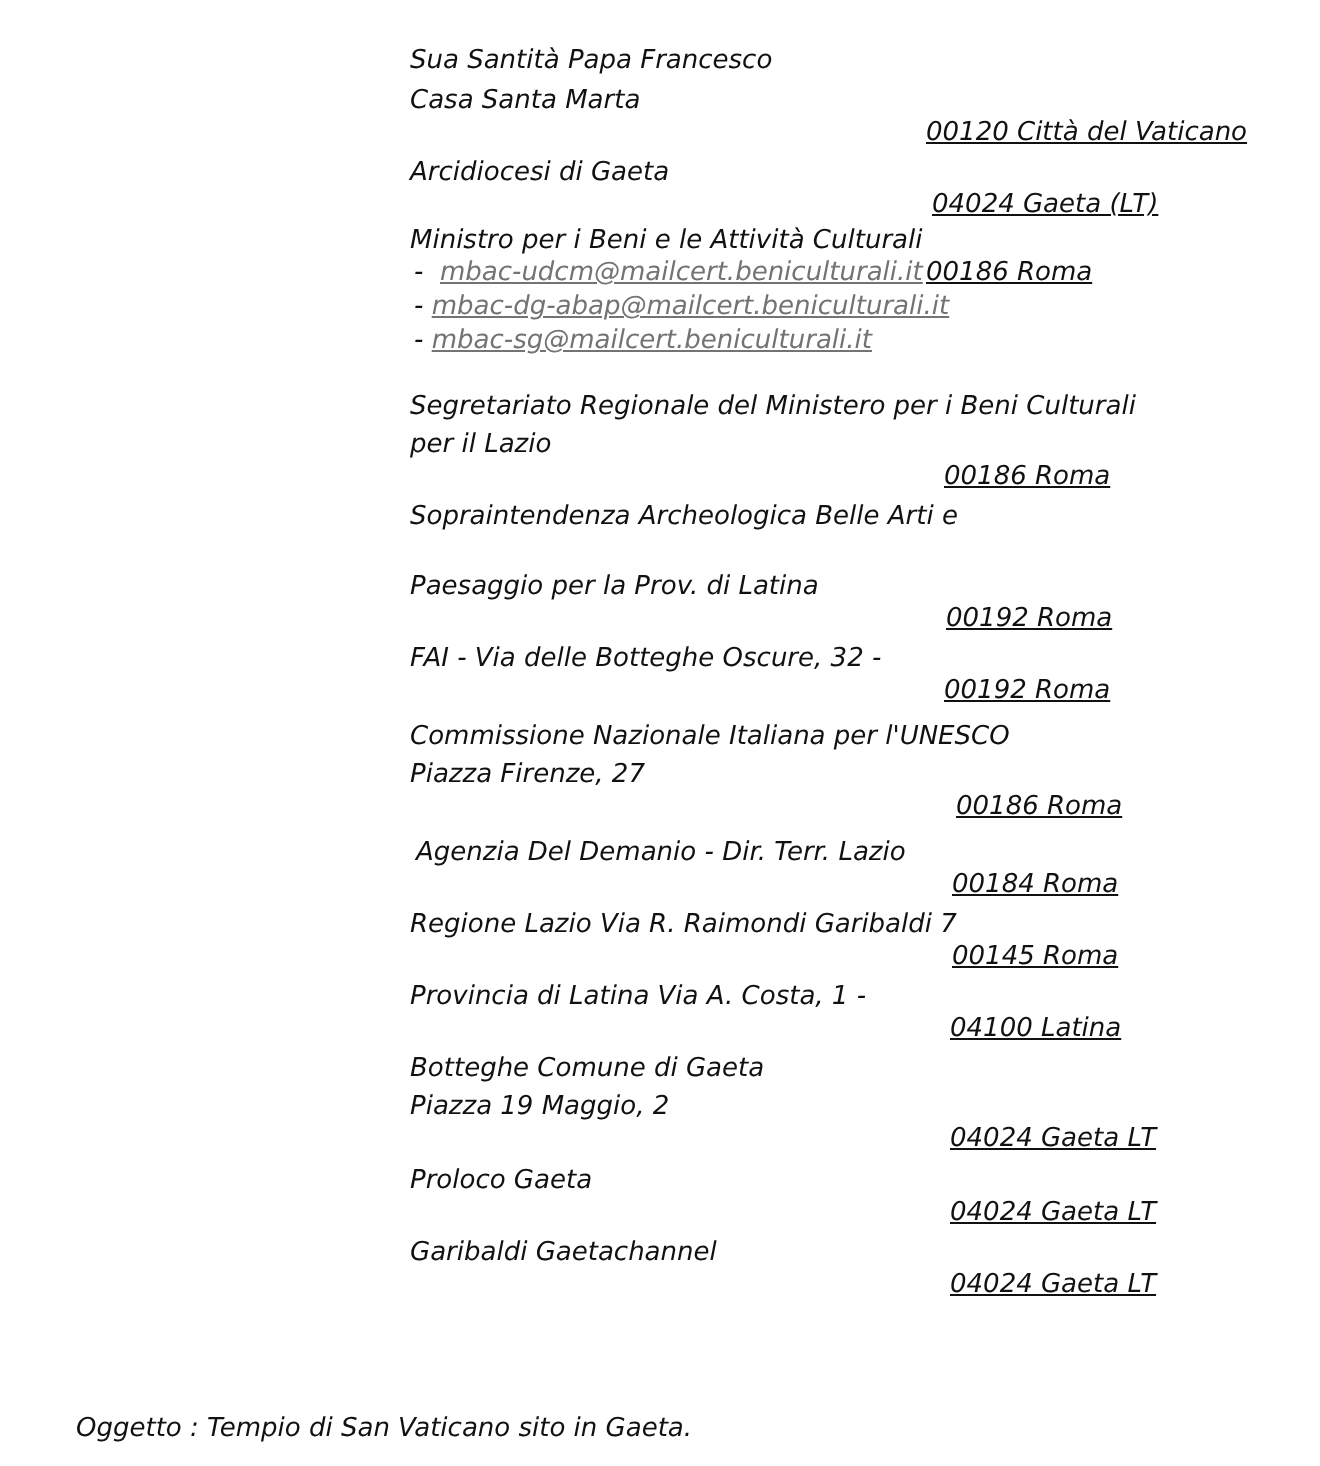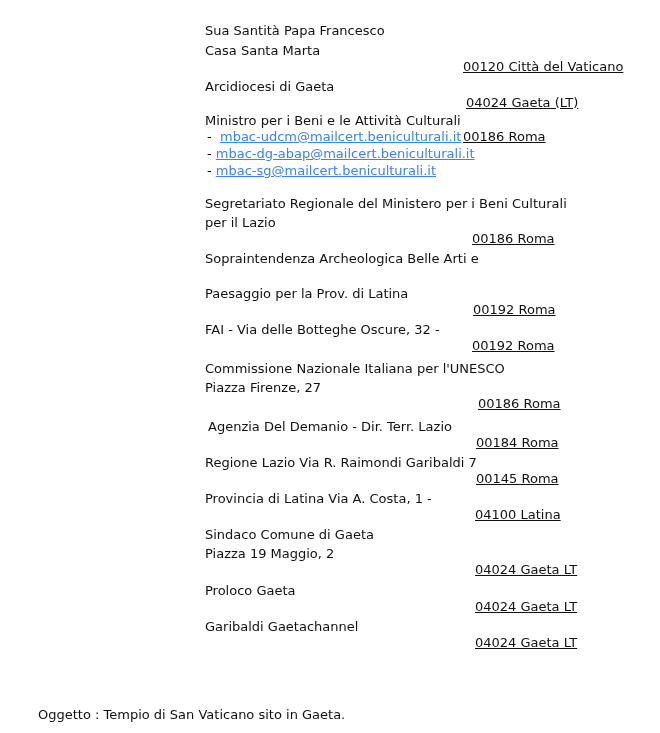--- a/index.html
+++ b/index.html
@@ -1,20 +1,20 @@
 <!DOCTYPE html>
 <html><head>
 <meta charset="utf-8">
 <style>
   html, body { margin:0; padding:0; background:#ffffff; }
   body { width:660px; height:733px; position:relative; overflow:hidden;
          font-family:"DejaVu Sans", sans-serif; font-size:13px; color:#111; }
-  .line { position:absolute; white-space:pre; line-height:16px; }
+  .line { position:absolute; white-space:pre; line-height:16px;font-style:italic; }
   .u { text-decoration:underline;margin-top:16px; }
-  a.mail { color:#3b82f6; text-decoration:underline; }
+  a.mail { color:#737373; text-decoration:underline; }
 </style>
 </head>
 <body>
 
 <div>
   <div class="line" style="left:205px;top:23px">Sua Santità Papa Francesco</div>
   <div class="line" style="left:205px;top:43px">Casa Santa Marta</div>
   <div class="line u" style="left:463px;top:43px">00120 Città del Vaticano</div>
 
   <div class="line" style="left:205px;top:79px">Arcidiocesi di Gaeta</div>
@@ -43,21 +43,21 @@
 
   <div class="line" style="left:208px;top:419px">Agenzia Del Demanio - Dir. Terr. Lazio</div>
   <div class="line u" style="left:476px;top:419px">00184 Roma</div>
 
   <div class="line" style="left:205px;top:455px">Regione Lazio Via R. Raimondi Garibaldi 7</div>
   <div class="line u" style="left:476px;top:455px">00145 Roma</div>
 
   <div class="line" style="left:205px;top:491px">Provincia di Latina Via A. Costa, 1 -</div>
   <div class="line u" style="left:475px;top:491px">04100 Latina</div>
 
-  <div class="line" style="left:205px;top:527px">Sindaco Comune di Gaeta</div>
+  <div class="line" style="left:205px;top:527px">Botteghe Comune di Gaeta</div>
   <div class="line" style="left:205px;top:546px">Piazza 19 Maggio, 2</div>
   <div class="line u" style="left:475px;top:546px">04024 Gaeta LT</div>
 
   <div class="line" style="left:205px;top:583px">Proloco Gaeta</div>
   <div class="line u" style="left:475px;top:583px">04024 Gaeta LT</div>
 
   <div class="line" style="left:205px;top:619px">Garibaldi Gaetachannel</div>
   <div class="line u" style="left:475px;top:619px">04024 Gaeta LT</div>
 </div>
 

